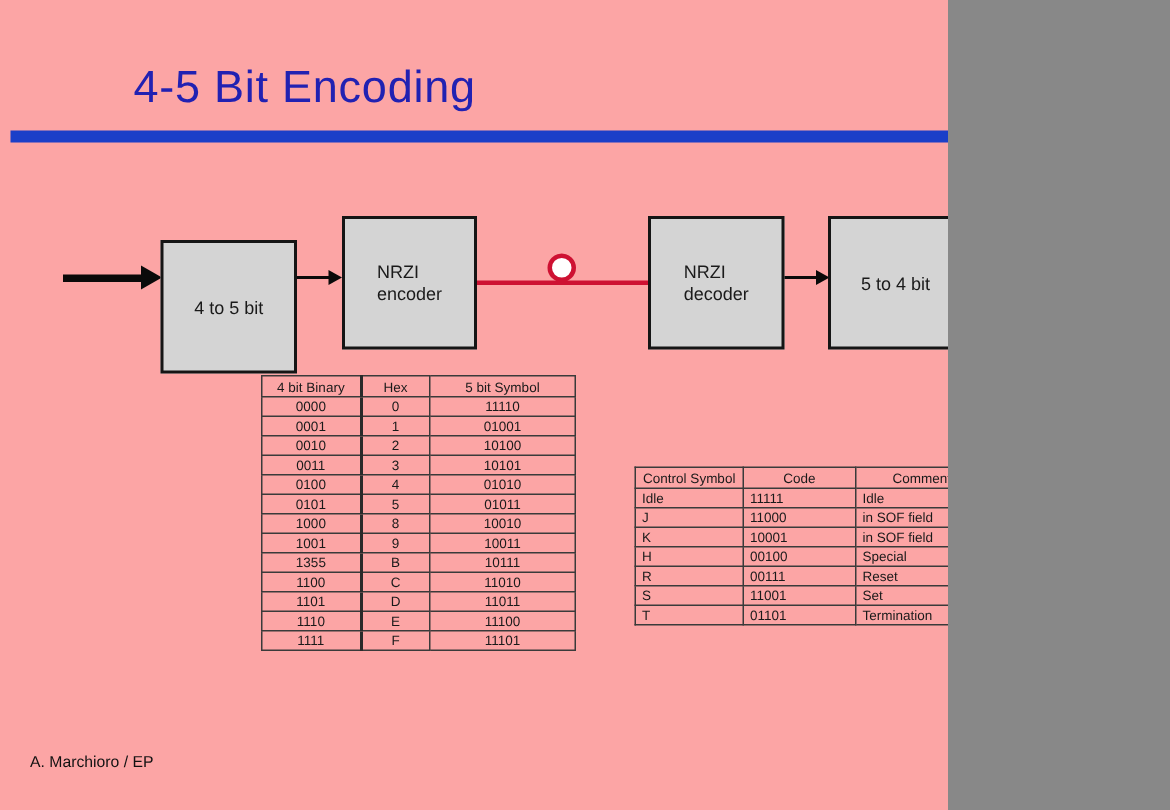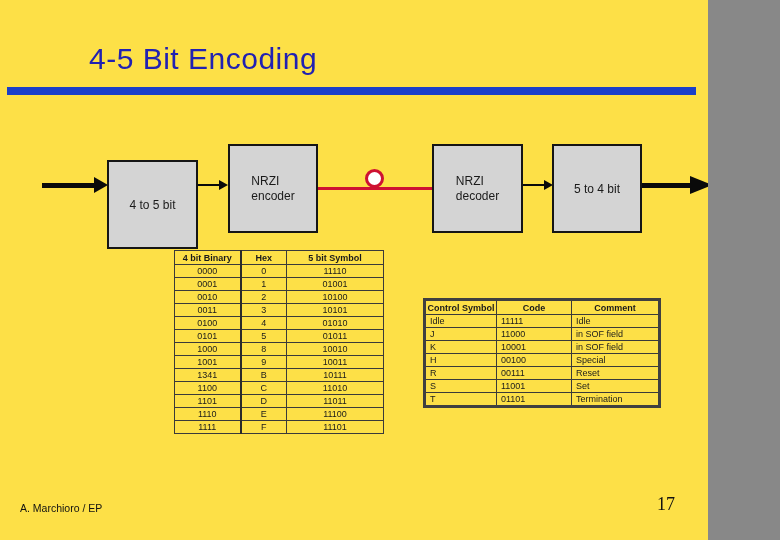--- a/index.html
+++ b/index.html
@@ -1,17 +1,17 @@
 <!DOCTYPE html>
 <html><head>
 <meta charset="utf-8">
 <style>
   html, body { margin: 0; padding: 0; background: #888; }
   .slide {
-    position: relative; width: 708px; height: 540px; background: #fde047;
+    position: relative; width: 632px; height: 540px; background: #fca5a5;
     overflow: hidden; font-family: "Liberation Sans", sans-serif;
   }
   .slide-title {
     position: absolute; left: 89px; top: 42px; margin: 0;
     font-size: 30px; font-weight: normal; color: #2121b2; letter-spacing: 0.5px;
   }
   .title-rule {
     position: absolute; left: 7px; top: 87px; width: 689px; height: 8px;
     background: #1b3fc8;
   }
@@ -53,30 +53,30 @@
     position: absolute; left: 365px; top: 169px; width: 13px; height: 13px;
     border: 3px solid #ce1132; border-radius: 50%; background: #ffffff;
   }
 
   
   table { border-collapse: collapse; position: absolute; table-layout: fixed; }
   th, td {
     border: 1px solid #3a3a3a; font-size: 9px; color: #1a1a1a;
     height: 12px; padding: 0; overflow: hidden; white-space: nowrap;
   }
-  th { font-weight: bold; height: 13px; text-align: center; }
+  th { font-weight: normal; height: 13px; text-align: center; }
 
   #encoding-table { left: 174px; top: 250px; width: 209px; border: 1px solid #222; }
   #encoding-table col.c1 { width: 66px; }
   #encoding-table col.c2 { width: 46px; }
   #encoding-table col.c3 { width: 97px; }
   #encoding-table td { text-align: center; }
   #encoding-table th:first-child, #encoding-table td:first-child { border-right: 2px solid #2a2a2a; }
 
-  #control-table { left: 423px; top: 298px; width: 235px; border: 3px solid #404040; }
+  #control-table { left: 423px; top: 311px; width: 235px; border: 1px solid #404040; }
   #control-table col.c1 { width: 72px; }
   #control-table col.c2 { width: 75px; }
   #control-table col.c3 { width: 88px; }
   #control-table td { text-align: left; padding-left: 4px; }
 
   
   .footer-credit {
     position: absolute; left: 0; top: 502px; width: 780px; text-align: left;
     font-size: 10.5px; color: #111; margin-left: 20px;
   }
@@ -176,21 +176,21 @@
           <td>1000</td>
           <td>8</td>
           <td>10010</td>
         </tr>
         <tr>
           <td>1001</td>
           <td>9</td>
           <td>10011</td>
         </tr>
         <tr>
-          <td>1341</td>
+          <td>1355</td>
           <td>B</td>
           <td>10111</td>
         </tr>
         <tr>
           <td>1100</td>
           <td>C</td>
           <td>11010</td>
         </tr>
         <tr>
           <td>1101</td>

